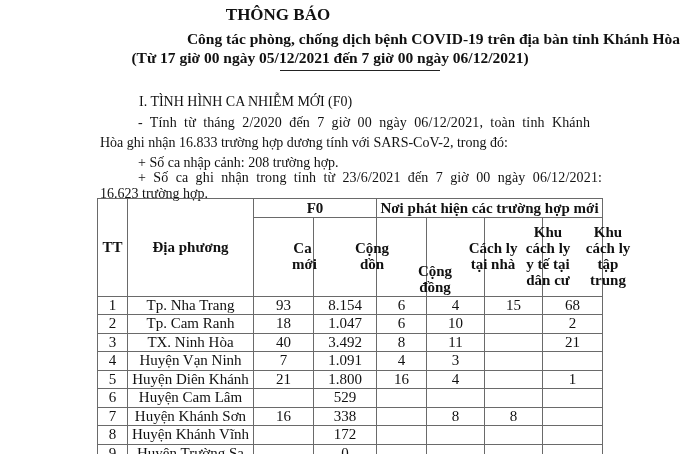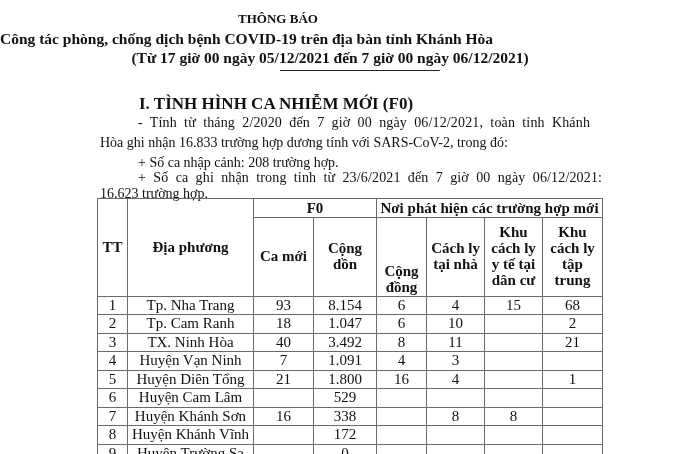--- a/index.html
+++ b/index.html
@@ -1,25 +1,25 @@
 <!DOCTYPE html>
 <html><head>
 <meta charset="utf-8">
 <style>
   html, body { margin: 0; padding: 0; background: #ffffff; }
   body {
     width: 680px; height: 454px; overflow: hidden; position: relative;
     font-family: "Liberation Serif", "DejaVu Serif", serif; color: #111111;
   }
   .abs { position: absolute; white-space: nowrap; }
-  .title { left: 0; width: 556px; text-align: center; font-weight: bold; font-size: 13px; top: 11px; }
-  .subtitle { left: 0; width: 680px; text-align: left; font-weight: bold; font-size: 15.5px; top: 30px; }
+  .title { left: 0; width: 556px; text-align: center; font-weight: bold; font-size: 17px; top: 5px; }
+  .subtitle { left: 0; width: 680px; text-align: right; font-weight: bold; font-size: 15.5px; top: 30px; }
   .period { left: 0; width: 660px; text-align: center; font-weight: bold; font-size: 15.5px; top: 49px; }
   .underline { left: 280px; top: 70px; width: 160px; height: 1.2px; background: #222; }
-  .section { left: 139px; top: 94px; font-weight: bold; font-size: 17px; }
+  .section { left: 139px; top: 94px; font-weight: normal; font-size: 14px; }
   .para { font-size: 14px; }
   .p1 { left: 138px; top: 115px; }
   .p1b { left: 100px; top: 135px; }
   .p2 { left: 138px; top: 155px; }
   .p3 { left: 138px; top: 170px; }
   .p3b { left: 100px; top: 186px; }
   .p1 .spread, .p3 .spread { letter-spacing: 0.15px; word-spacing: 3.6px; }
 
   table.grid {
     position: absolute; left: 97px; top: 198px; width: 505px;
@@ -32,21 +32,21 @@
   table.grid th { font-weight: bold; }
   col.c-tt { width: 30px; }
   col.c-loc { width: 126px; }
   col.c-new { width: 60px; }
   col.c-cum { width: 63px; }
   col.c-com { width: 50px; }
   col.c-home { width: 58px; }
   col.c-res { width: 58px; }
   col.c-conc { width: 60px; }
   tr.h1 th { height: 18px; }
-  tr.h2 th { height: 64px; line-height: 1.05; }
+  tr.h2 th { height: 64px; line-height: 1.05; padding-left: 38px; }
   tr.row td { height: 17.5px; }
   td.loc { text-align: left; padding-left: 6px; }
   tr.total td { height: 18px; font-weight: bold; }
 </style>
 </head>
 <body>
 
 <div class="abs title">THÔNG BÁO</div>
 <div class="abs subtitle">Công tác phòng, chống dịch bệnh COVID-19 trên địa bàn tỉnh Khánh Hòa</div>
 <div class="abs period">(Từ 17 giờ 00 ngày 05/12/2021 đến 7 giờ 00 ngày 06/12/2021)</div>
@@ -122,21 +122,21 @@
       <td class="loc">Huyện Vạn Ninh</td>
       <td>7</td>
       <td>1.091</td>
       <td>4</td>
       <td>3</td>
       <td></td>
       <td></td>
     </tr>
     <tr class="row">
       <td>5</td>
-      <td class="loc">Huyện Diên Tổng</td>
+      <td class="loc">Huyện Diên Khánh</td>
       <td>21</td>
       <td>1.800</td>
       <td>16</td>
       <td>4</td>
       <td></td>
       <td>1</td>
     </tr>
     <tr class="row">
       <td>6</td>
       <td class="loc">Huyện Cam Lâm</td>

